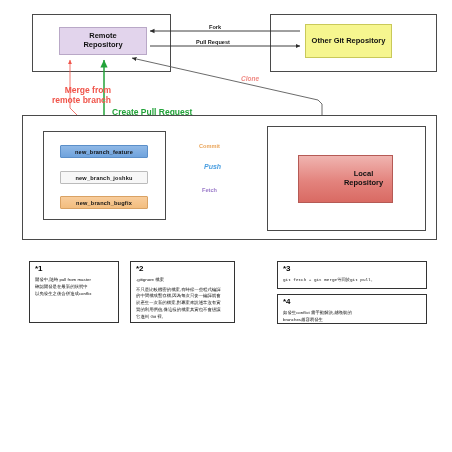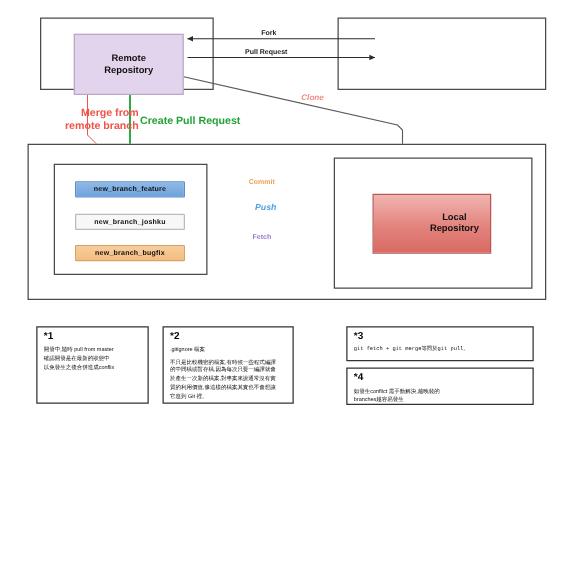--- a/index.html
+++ b/index.html
@@ -179,33 +179,36 @@
 
     <path d="M104,150 L104,60" stroke="#23a33a" stroke-width="1.5" fill="none" marker-end="url(#ah-green)"></path>
 
     <path d="M270,151 L166,151" stroke="#eaa55a" stroke-width="0.8" fill="none" marker-end="url(#ah-orange)"></path>
 
     <path d="M270,172 L166,172" stroke="#4b9fe1" stroke-width="0.8" fill="none" marker-end="url(#ah-blue)"></path>
 
     <path d="M166,196 L270,196" stroke="#9a79c9" stroke-width="0.8" fill="none" marker-end="url(#ah-purple)"></path>
   </svg>
 
-  <div class="abs node node-remote" style="left:59px; top:27px; width:88px; height:49px;">
+  <div class="abs node node-remote" style="left:59px; top:27px; width:88px; height:28px;">
     <span style="white-space:pre-line;">Remote
 Repository</span>
   </div>
 
+  <div class="abs node node-other" style="left:305px; top:24px; width:87px; height:34px;">
+    <span>Other Git Repository</span>
+  </div>
 
   <div class="abs edge-label lbl-dark" style="left:209px; top:25px;">Fork</div>
   <div class="abs edge-label lbl-dark" style="left:196px; top:40px;">Pull Request</div>
   <div class="abs edge-label lbl-clone" style="left:241px; top:76px;">Clone</div>
 
   <div class="abs big-label lbl-red" style="left:29px; top:86px; width:82px;text-align:right;">Merge from
 remote branch</div>
-  <div class="abs big-label lbl-green" style="left:112px; top:92px; width:130px;">Create Pull Request</div>
+  <div class="abs big-label lbl-green" style="left:112px; top:108px; width:130px;">Create Pull Request</div>
 
   <div class="abs frame" style="left:22px; top:115px; width:415px; height:125px;"></div>
 
   <div class="abs frame" style="left:43px; top:131px; width:123px; height:89px;"></div>
 
   <div class="abs frame" style="left:267px; top:126px; width:159px; height:105px;"></div>
 
   <div class="abs chip chip-feature" style="left:60px; top:145px; width:88px; height:13px;">
     <span>new_branch_feature</span>
   </div>

